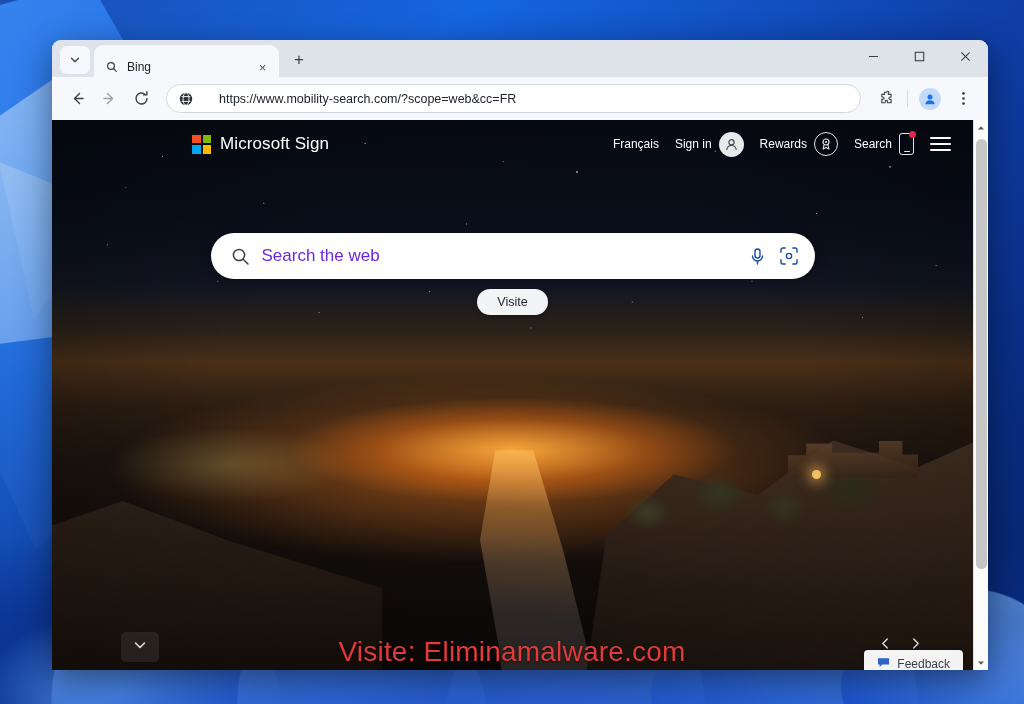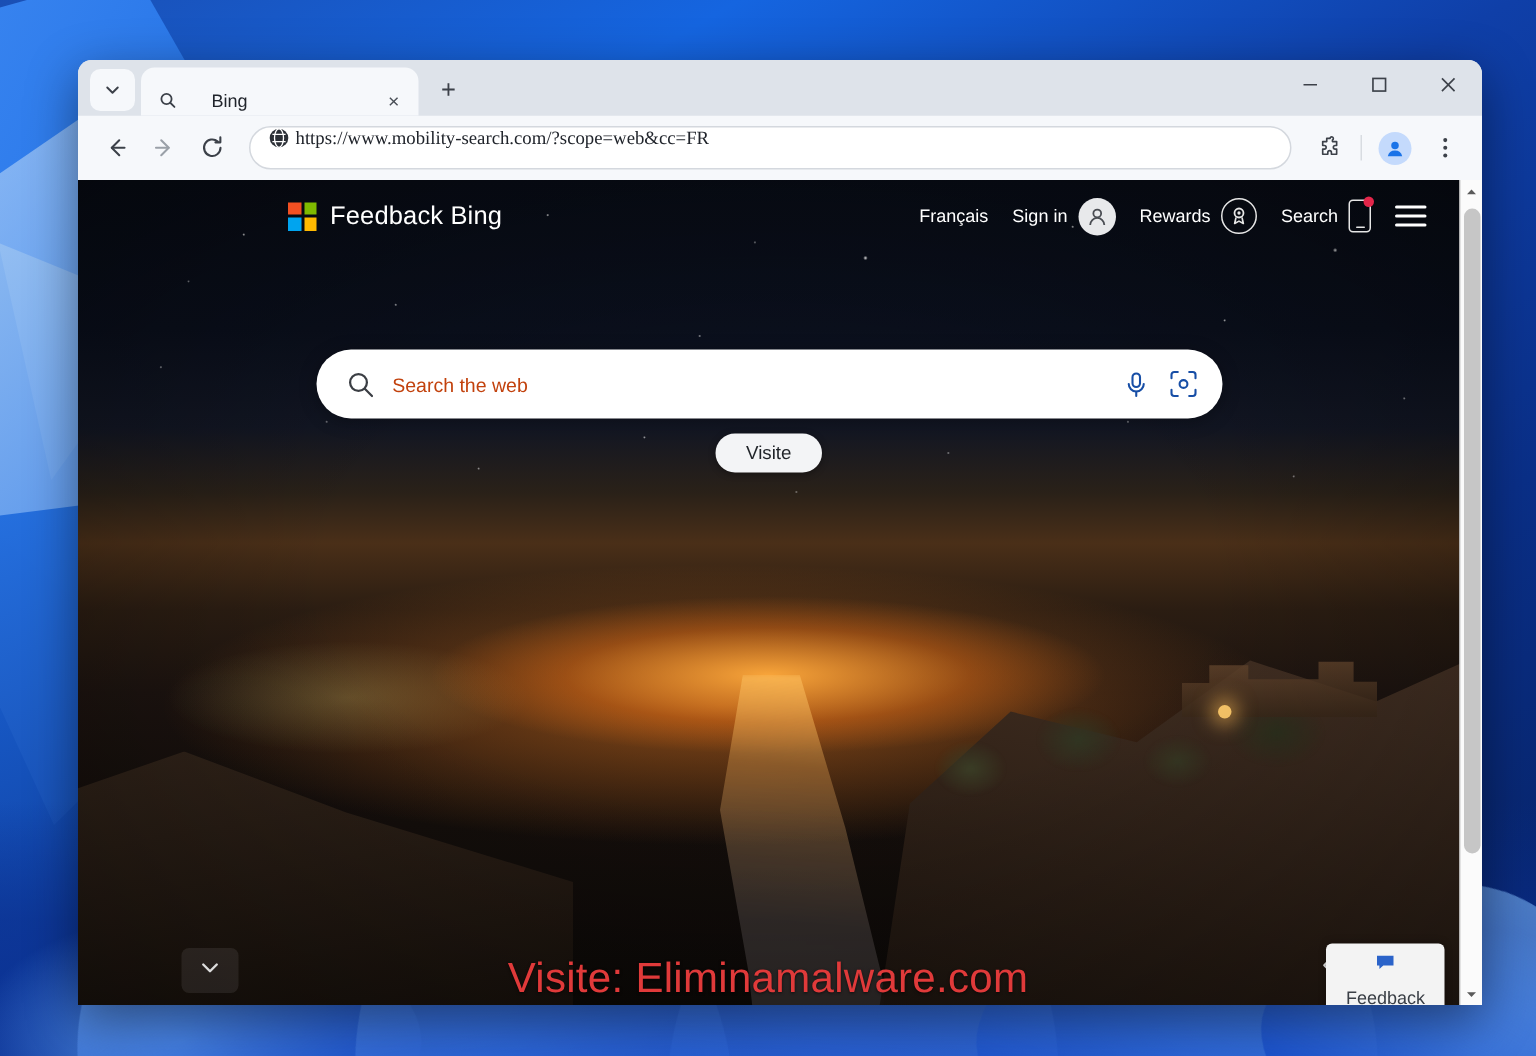--- a/index.html
+++ b/index.html
@@ -67,21 +67,21 @@
     display:flex; align-items:flex-end; padding-left:5px; position:relative;
   }
   .tabsearch {
     width:30px; height:28px; margin:0 4px 3px 3px; border-radius:7px;
     background:#f6f8fb; display:flex; align-items:center; justify-content:center;
     cursor:pointer;
   }
   .tab {
     height: 32px; width:185px; background:#f6f8fb;
     border-radius: 9px 9px 0 0;
-    display:flex; align-items:center; padding:12px 8px 0 11px; gap:22px;
+    display:flex; align-items:center; padding:12px 8px 0 11px; gap:8px;
     position:relative; cursor:pointer;margin-top:22px;
   }
   .tab-favicon { width:14px; height:14px; flex:none; display:flex; align-items:center; justify-content:center; }
   .tab-title { font-size:12px; color:#20242b; flex:1; white-space:nowrap; overflow:hidden; }
   .tab-close { width:17px; height:17px; border-radius:50%; display:flex;
     align-items:center; justify-content:center; cursor:pointer; color:#4a4f57; font-size:13px; line-height:1; }
   .newtab { width:28px; height:28px; margin:0 0 3px 6px; border-radius:50%;
     display:flex; align-items:center; justify-content:center; cursor:pointer;
     color:#3c4149; font-size:17px; }
   .wincontrols { margin-left:auto; display:flex; align-items:flex-start; height:100%; }
@@ -90,21 +90,21 @@
 
   
   .toolbar {
     height:43px; background:#f6f8fb; display:flex; align-items:center;
     padding:0 10px; gap:2px; flex:none;
   }
   .tb-btn { width:30px; height:30px; border-radius:50%; display:flex;
     align-items:center; justify-content:center; cursor:pointer; color:#3c4149; flex:none; }
   .omnibox {
     flex:1; height:29px; background:#fff; border:1px solid #d4d8de; border-radius:15px;
-    display:flex; gap:4px; padding:0 12px; margin:0 8px; cursor:text;font-family:Liberation Serif, serif;
+    display:flex; align-items:center; gap:26px; padding:0 12px; margin:0 8px; cursor:text;
   }
   .omni-url { font-size:12.5px; color:#20242b; white-space:nowrap; overflow:hidden; }
   .tb-right { display:flex; align-items:center; gap:2px; }
   .avatar-btn { width:22px; height:22px; border-radius:50%; background:#c4dafc;
     display:flex; align-items:center; justify-content:center; cursor:pointer; margin:0 5px; }
 
   
   .viewport { flex:1; position:relative; overflow:hidden; background:#000; display:flex; }
   .page { flex:1; position:relative; overflow:hidden; }
 
@@ -188,40 +188,40 @@
     bottom:2px; width:6px; height:1.5px; background:#e6e6e6; border-radius:1px; }
   .mobile-dot { position:absolute; right:-3px; top:-3px; width:7px; height:7px; border-radius:50%; background:#e3264a; }
   .hamburger { display:flex; flex-direction:column; gap:4px; cursor:pointer; padding:3px 0; }
   .hamburger span { display:block; width:21px; height:1.8px; background:#fff; border-radius:2px; }
 
   
   .searchwrap { position:absolute; left:0; right:0; top:113px; display:flex; flex-direction:column; align-items:center; }
   .searchbox { width:604px; height:46px; background:#fff; border-radius:24px;
     display:flex; align-items:center; padding:0 16px 0 20px; gap:12px;
     box-shadow:0 2px 12px rgba(0,0,0,.3); cursor:text; }
-  .search-ph { flex:1; font-size:13px; color:#c2410c; }
+  .search-ph { flex:1; font-size:17px; color:#6d28d9; }
   .sb-icon { cursor:pointer; display:flex; align-items:center; justify-content:center; }
   .search-btn { margin-top:10px; background:#f3f4f6; color:#1f2328;
     border:none; border-radius:17px; padding:6px 20px; font-size:12.5px;
     font-family:"Liberation Sans", sans-serif; cursor:pointer;
     box-shadow:0 1px 5px rgba(0,0,0,.35); }
 
   
   .scroll-hint { position:absolute; left:69px; bottom:8px; width:38px; height:30px;
     background:rgba(255,255,255,.08); border-radius:5px;
     display:flex; align-items:center; justify-content:center; cursor:pointer; }
   .img-caption { position:absolute; right:112px; bottom:12px; height:30px;
     background:rgba(20,20,22,.68); border-radius:15px; display:flex; align-items:center;
     gap:8px; padding:0 15px; color:#f0f0f0; font-size:12.5px; cursor:pointer; }
   .caption-navs { position:absolute; right:44px; bottom:12px; display:flex; gap:2px; }
   .cnav { width:28px; height:30px; display:flex; align-items:center; justify-content:center;
     color:#ddd; cursor:pointer; }
   .feedback { position:absolute; right:10px; bottom:-8px; background:#f3f3f3;
     border-radius:4px 4px 0 0; padding:6px 13px; display:flex; align-items:center; gap:7px;
-    font-size:12px; color:#3a3f46; cursor:pointer; box-shadow:0 -1px 5px rgba(0,0,0,.25);flex-direction:column; }
+    font-size:12px; color:#3a3f46; cursor:pointer; box-shadow:0 -1px 5px rgba(0,0,0,.25); }
 
   
   .watermark { position:absolute; left:0; right:0; bottom:0px; text-align:center;
     color:#e03a3a; font-size:28px; font-family:"Liberation Sans", sans-serif;
     text-shadow:0 1px 2px rgba(0,0,0,.6); pointer-events:none; letter-spacing:.2px; }
 
   
   .scrollbar { width:15px; background:#fbfbfb; border-left:1px solid #e2e2e2;
     display:flex; flex-direction:column; align-items:center; flex:none; position:relative; }
   .sb-arrow { height:15px; width:15px; display:flex; align-items:center; justify-content:center; cursor:pointer; }
@@ -351,21 +351,21 @@
         </div>
 
         <div class="bing-header">
           <div class="ms-logo">
             <span class="ms-squares">
               <i style="background:#f25022"></i>
                 <i style="background:#7fba00"></i>
               <i style="background:#00a4ef"></i>
                 <i style="background:#ffb900"></i>
             </span>
-            <span class="ms-text">Feedback Bing</span>
+            <span class="ms-text">Microsoft Sign</span>
           </div>
 
           <div class="nav-right">
             <div class="nav-item">
               <span>Français</span>
             </div>
             <div class="nav-item">
               <span>Sign in</span>
               <span class="avatar-circle">
                 <svg width="15" height="15" viewBox="0 0 15 15">

